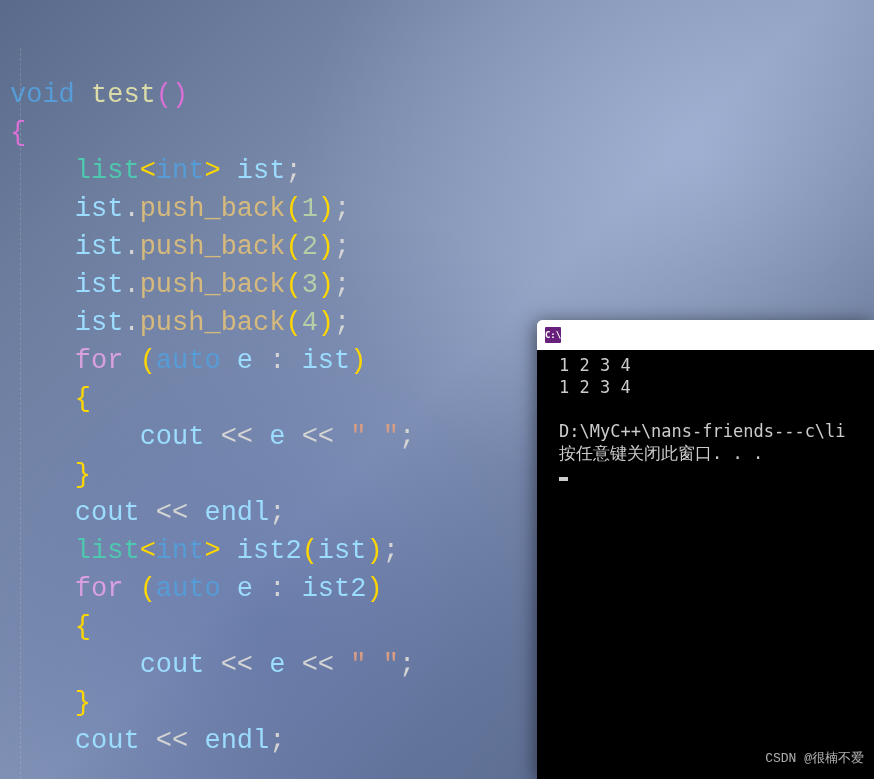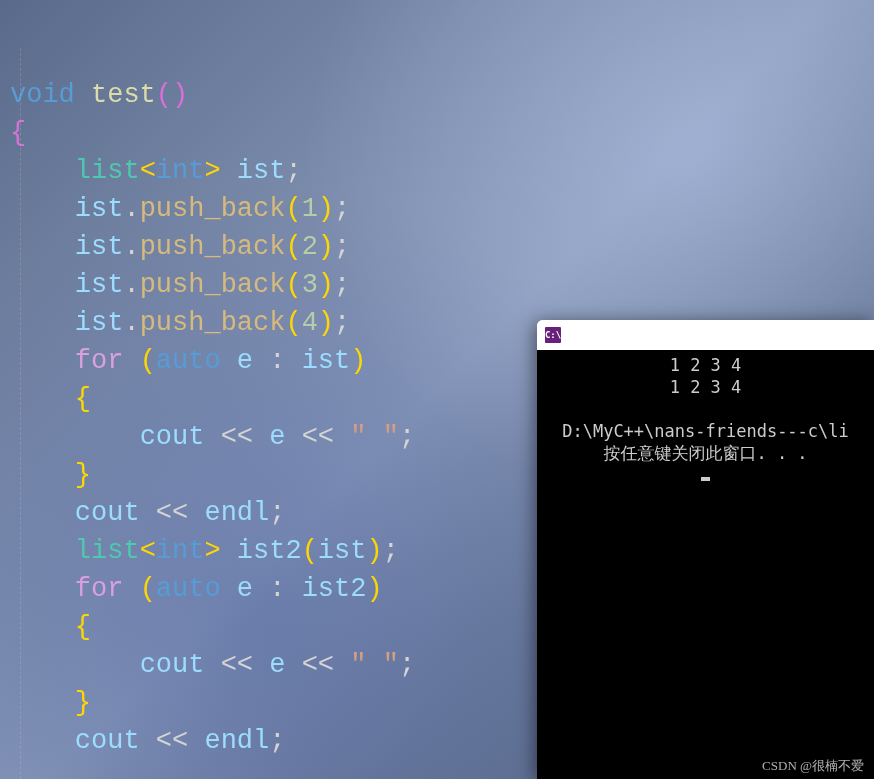--- a/index.html
+++ b/index.html
@@ -86,37 +86,36 @@
   border-radius: 1px;
   flex-shrink: 0;
 }
 .console-body {
   flex: 1;
   background: #000;
   color: #cccccc;
   font-family: "NSimSun", "SimSun", Consolas, monospace;
   font-size: 17px;
   line-height: 22px;
-  padding: 4px 0;
+  padding: 4px 22px;
   white-space: pre;
   overflow: hidden;
-  text-align: center;
 }
 .cursor {
   display: inline-block;
   width: 9px;
   height: 4px;
   background: #ccc;
   vertical-align: baseline;
 }
 .watermark {
   position: absolute;
   right: 10px;
-  bottom: 4px;
-  font-family: Liberation Serif, serif;
+  bottom: 12px;
+  font-family: Liberation Mono, monospace;
   font-size: 13px;
   color: rgba(230,230,230,0.75);
 }
 </style>
 </head>
 <body>
 
 <div class="editor">
 <div class="guide"></div>
 <span class="kw-type">void</span> <span class="fn">test</span><span class="brace">(</span><span class="brace">)</span>

